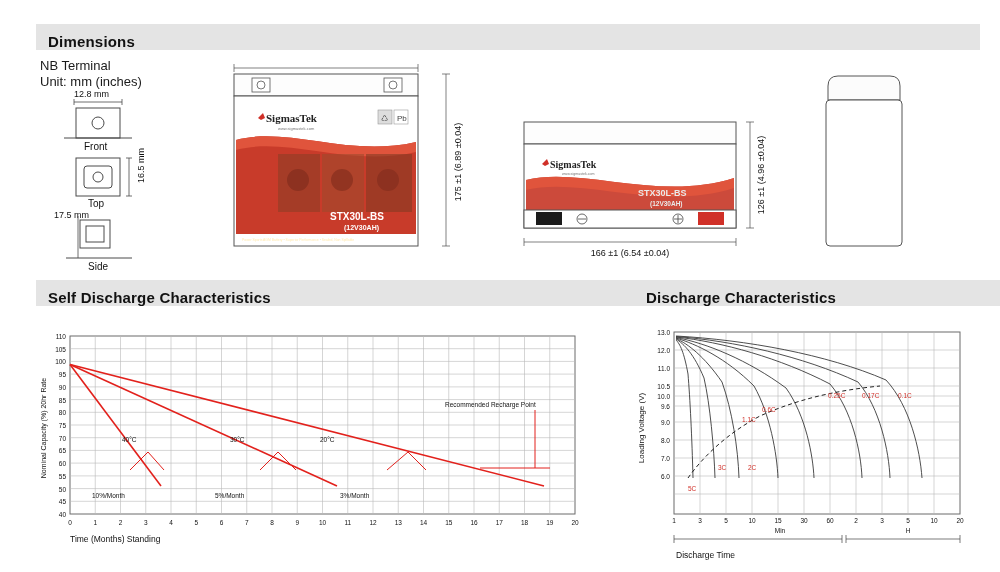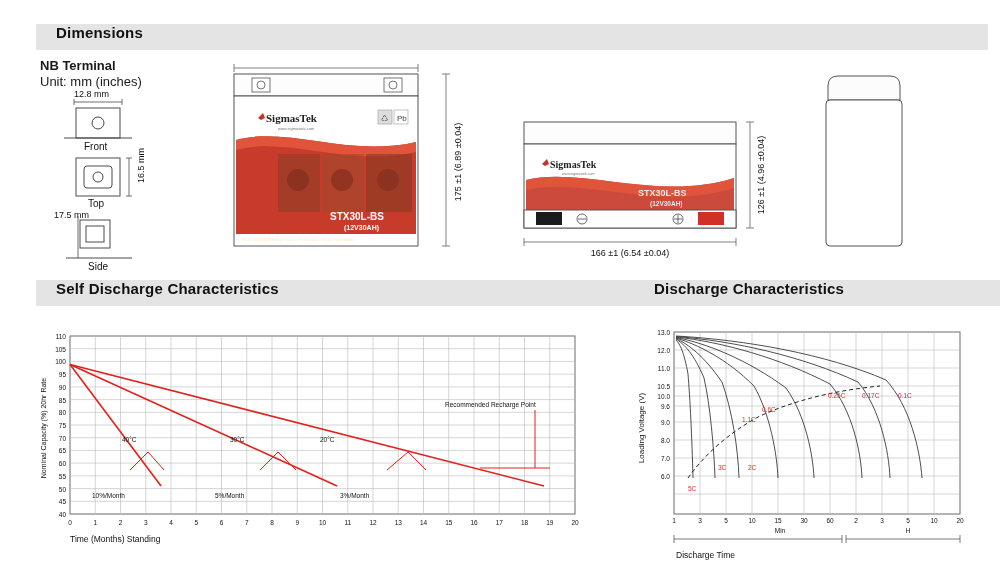--- a/index.html
+++ b/index.html
@@ -3,29 +3,29 @@
 <meta charset="utf-8">
 <style>
   html,body{margin:0;padding:0;}
   body{
     width:1000px;height:572px;background:#ffffff;
     font-family:"Liberation Sans", sans-serif;
     color:#1a1a1a;
     position:relative;overflow:hidden;
   }
   .section-bar{
-    position:absolute;background:#e4e4e4;height:26px;display:flex;align-items:flex-start;padding-left:8px;
+    position:absolute;background:#e4e4e4;height:26px;display:flex;align-items:flex-end;
   }
   .section-bar .title{
     font-size:15px;font-weight:bold;color:#111;padding-left:12px;letter-spacing:0.2px;
   }
   
   #dimensions-bar{left:36px;top:24px;width:944px;}
   #nb-terminal{position:absolute;left:40px;top:58px;}
-  #nb-terminal .t1{font-size:13px;font-weight:bold;}
+  #nb-terminal .t1{font-size:13px;font-weight:normal;}
   #nb-terminal .t2{font-size:13px;font-weight:normal;margin-top:1px;}
 
   
   #self-bar{left:36px;top:280px;width:672px;}
   #dis-bar{left:634px;top:280px;width:402px;}
 
   svg{display:block;}
   .axis-txt{font-size:6.5px;fill:#111;font-family:"Liberation Sans", sans-serif;}
   .axis-txt-lg{font-size:8px;fill:#111;font-family:"Liberation Sans", sans-serif;}
   .lbl-red{font-size:6.5px;fill:#d03028;font-family:"Liberation Sans", sans-serif;}

